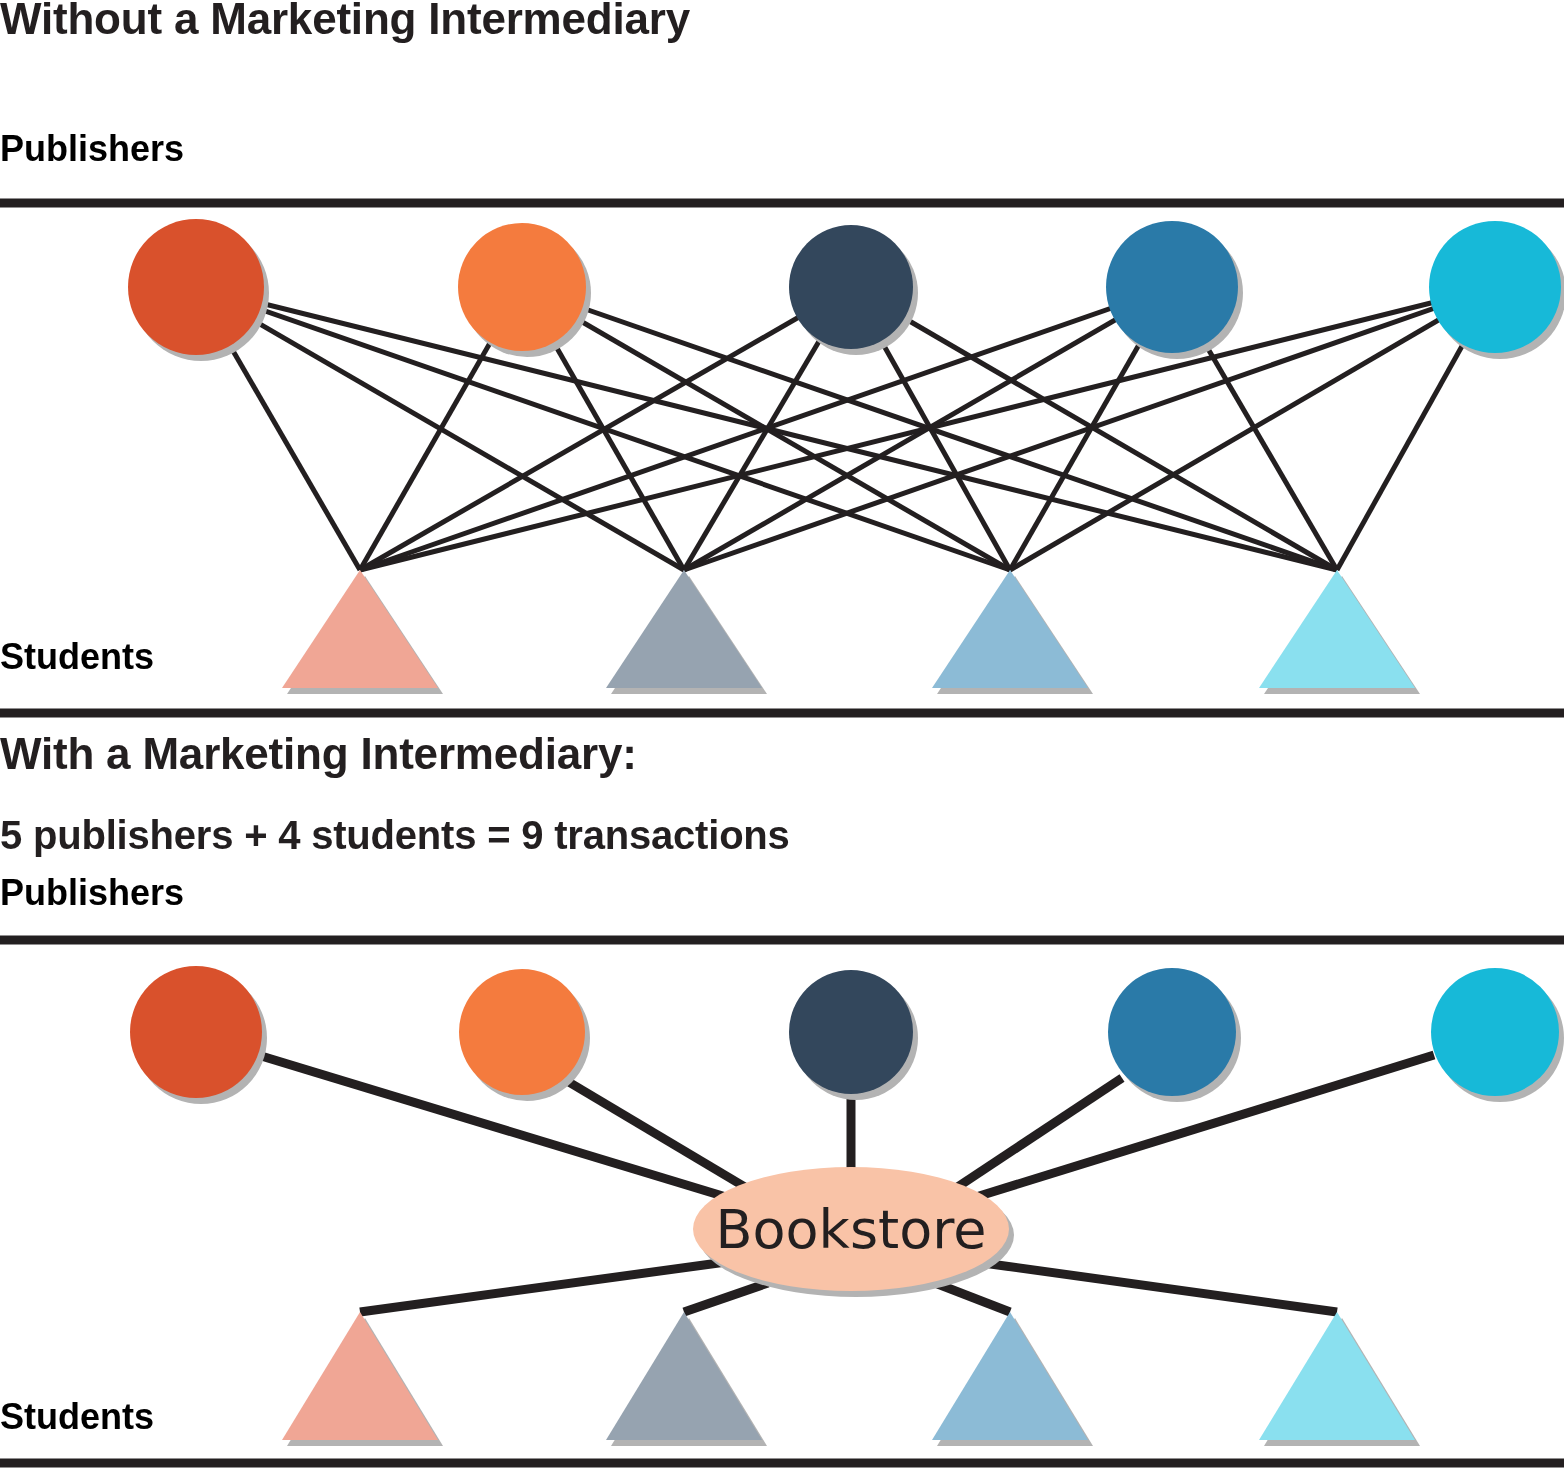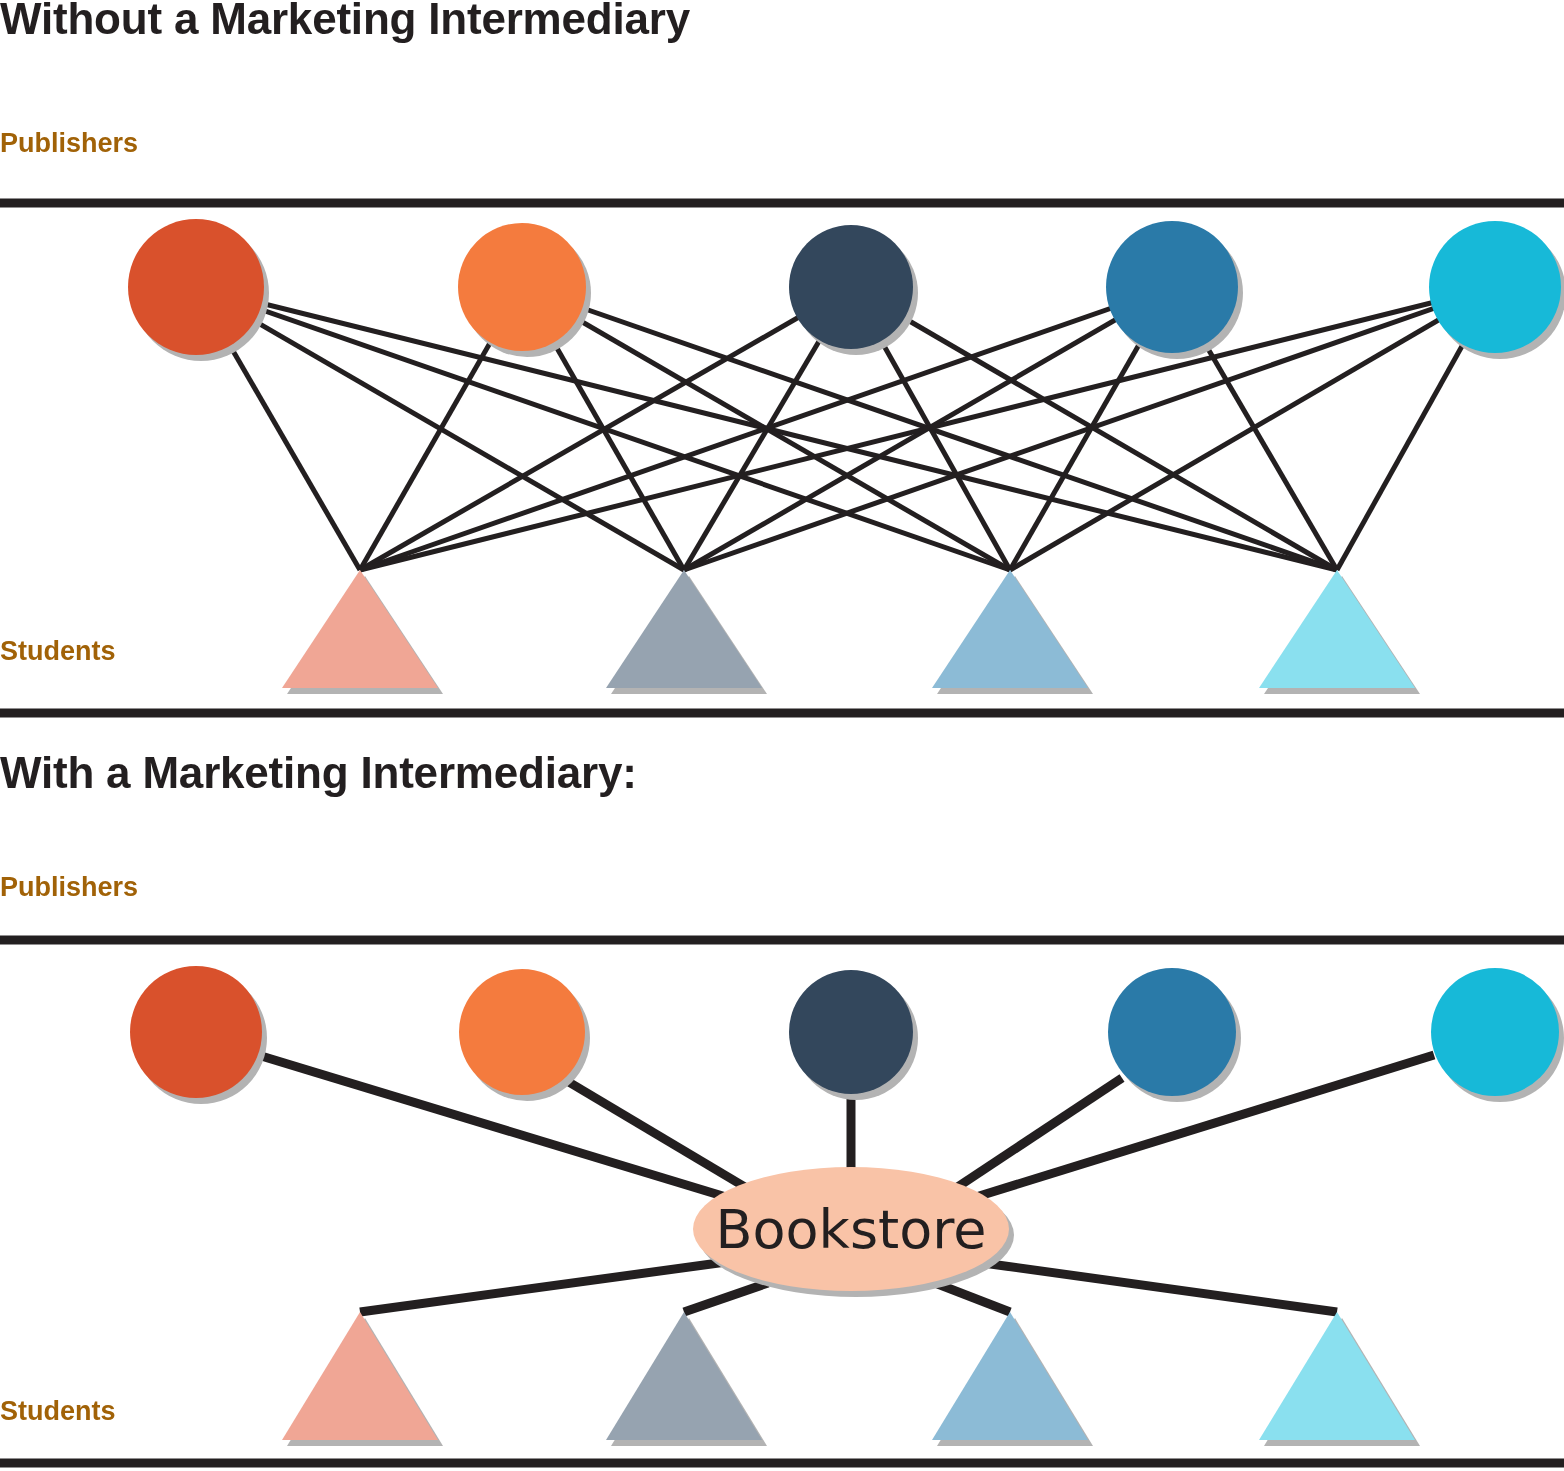--- a/index.html
+++ b/index.html
@@ -35,29 +35,29 @@
   }
   .title-2 {
     left: 0px;
     top: 48px;
     font-size: 40px;
     line-height: 54px;
   }
   .sec-label {
     position: absolute;
     font-weight: bold;
-    font-size: 27px;
-    color: #a16207;
+    font-size: 36px;
+    color: #000000;
     white-space: nowrap;
   }
   .lbl-pub-1 { left: 0px; top: 128px; }
   .lbl-stu-1 { left: 0px; top: 636px; }
   .title-3 {
     left: 0px;
-    top: 744px;
+    top: 725px;
     font-size: 44px;
     line-height: 58px;
   }
   .title-4 {
     left: 0px;
     top: 808px;
     font-size: 40px;
     line-height: 54px;
   }
   .lbl-pub-2 { left: 0px; top: 872px; }
@@ -98,20 +98,21 @@
 </head>
 <body>
 
 <div id="stage">
 
   <div class="hd title-1">Without a Marketing Intermediary</div>
   <div class="sec-label lbl-pub-1">Publishers</div>
   <div class="sec-label lbl-stu-1">Students</div>
 
   <div class="hd title-3">With a Marketing Intermediary:</div>
+  <div class="hd title-4">5 publishers + 4 students = 9 transactions</div>
   <div class="sec-label lbl-pub-2">Publishers</div>
   <div class="sec-label lbl-stu-2">Students</div>
 
   <svg class="layer" viewBox="0 0 1564 1471">
 
     <g>
       <line class="rule" x1="0" y1="203" x2="1564" y2="203"></line>
       <line class="rule" x1="0" y1="713" x2="1564" y2="713"></line>
       <line class="rule" x1="0" y1="940" x2="1564" y2="940"></line>
       <line class="rule" x1="0" y1="1463" x2="1564" y2="1463"></line>

